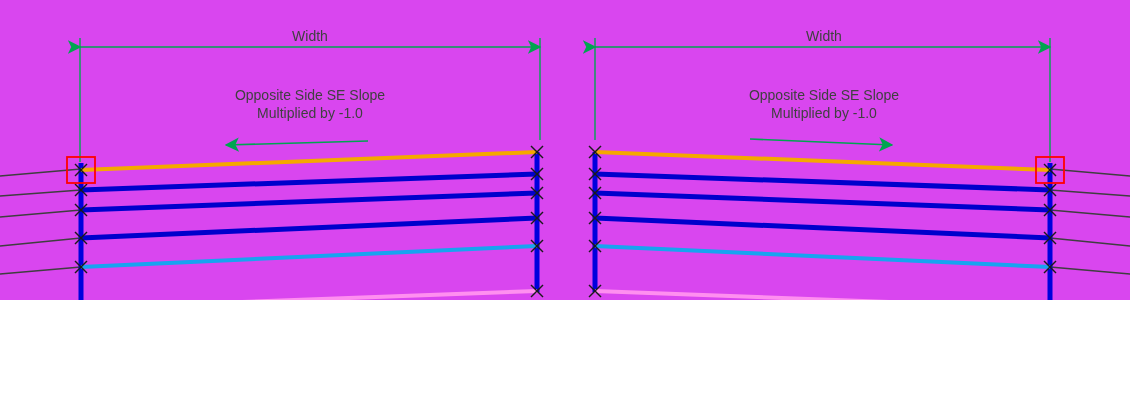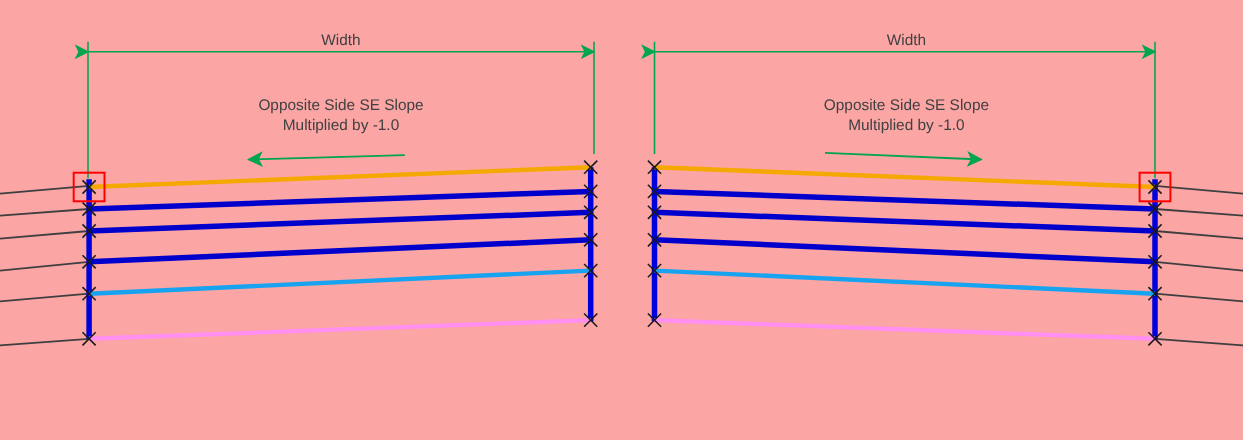--- a/index.html
+++ b/index.html
@@ -6,22 +6,22 @@
     margin: 0;
     padding: 0;
     background: #ffffff;
   }
   body {
     font-family: "Liberation Sans", sans-serif;
   }
   #diagram-root {
     position: relative;
     width: 1130px;
-    height: 400px;
-    background: #fca5a5;
+    height: 300px;
+    background: #d946ef;
     overflow: hidden;
   }
   svg.canvas {
     position: absolute;
     left: 0;
     top: 0;
     width: 1130px;
     height: 400px;
     display: block;
   }

